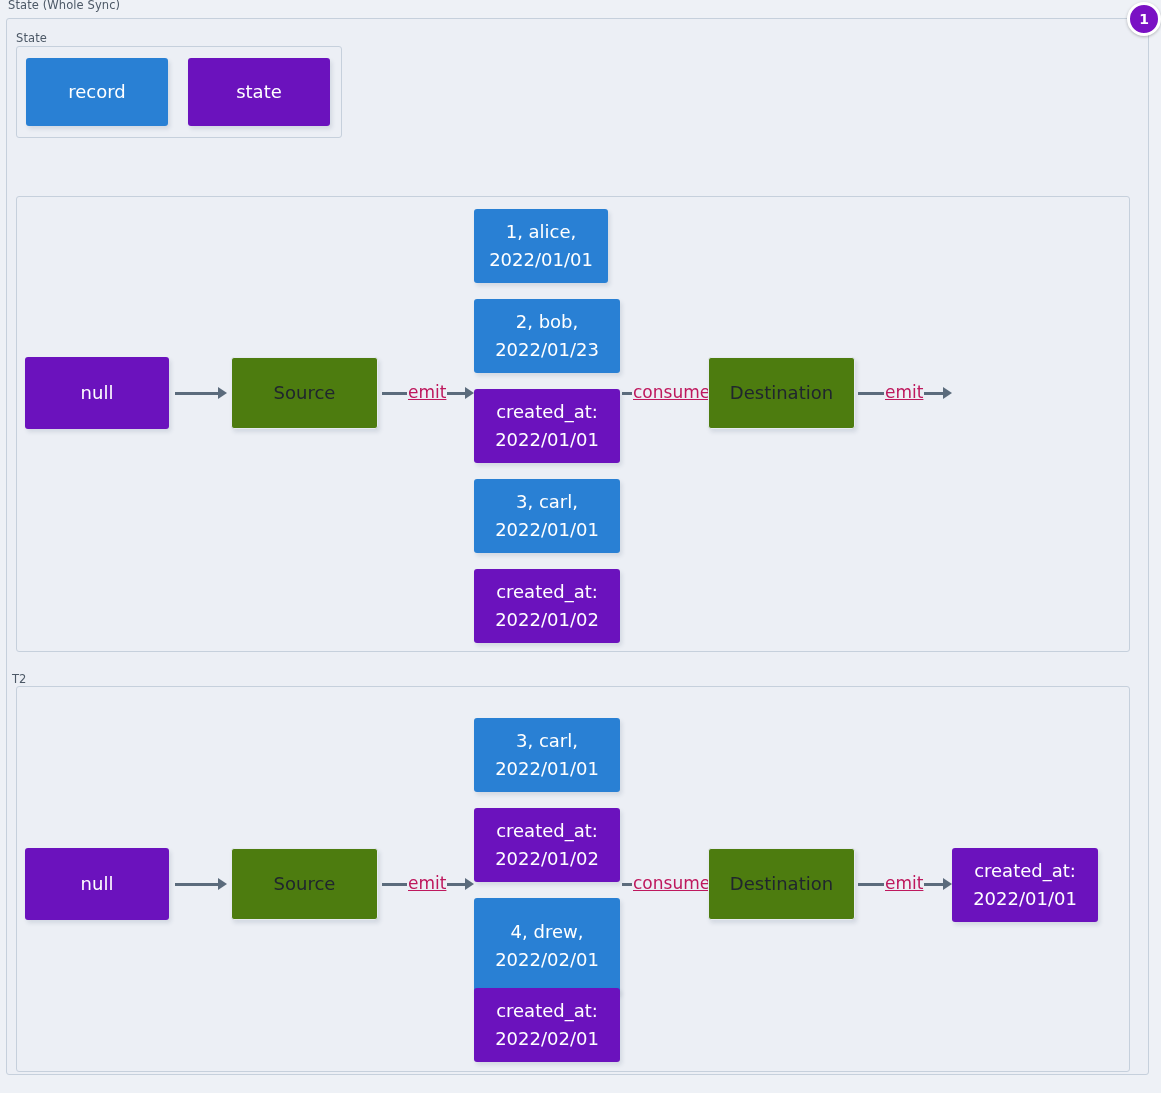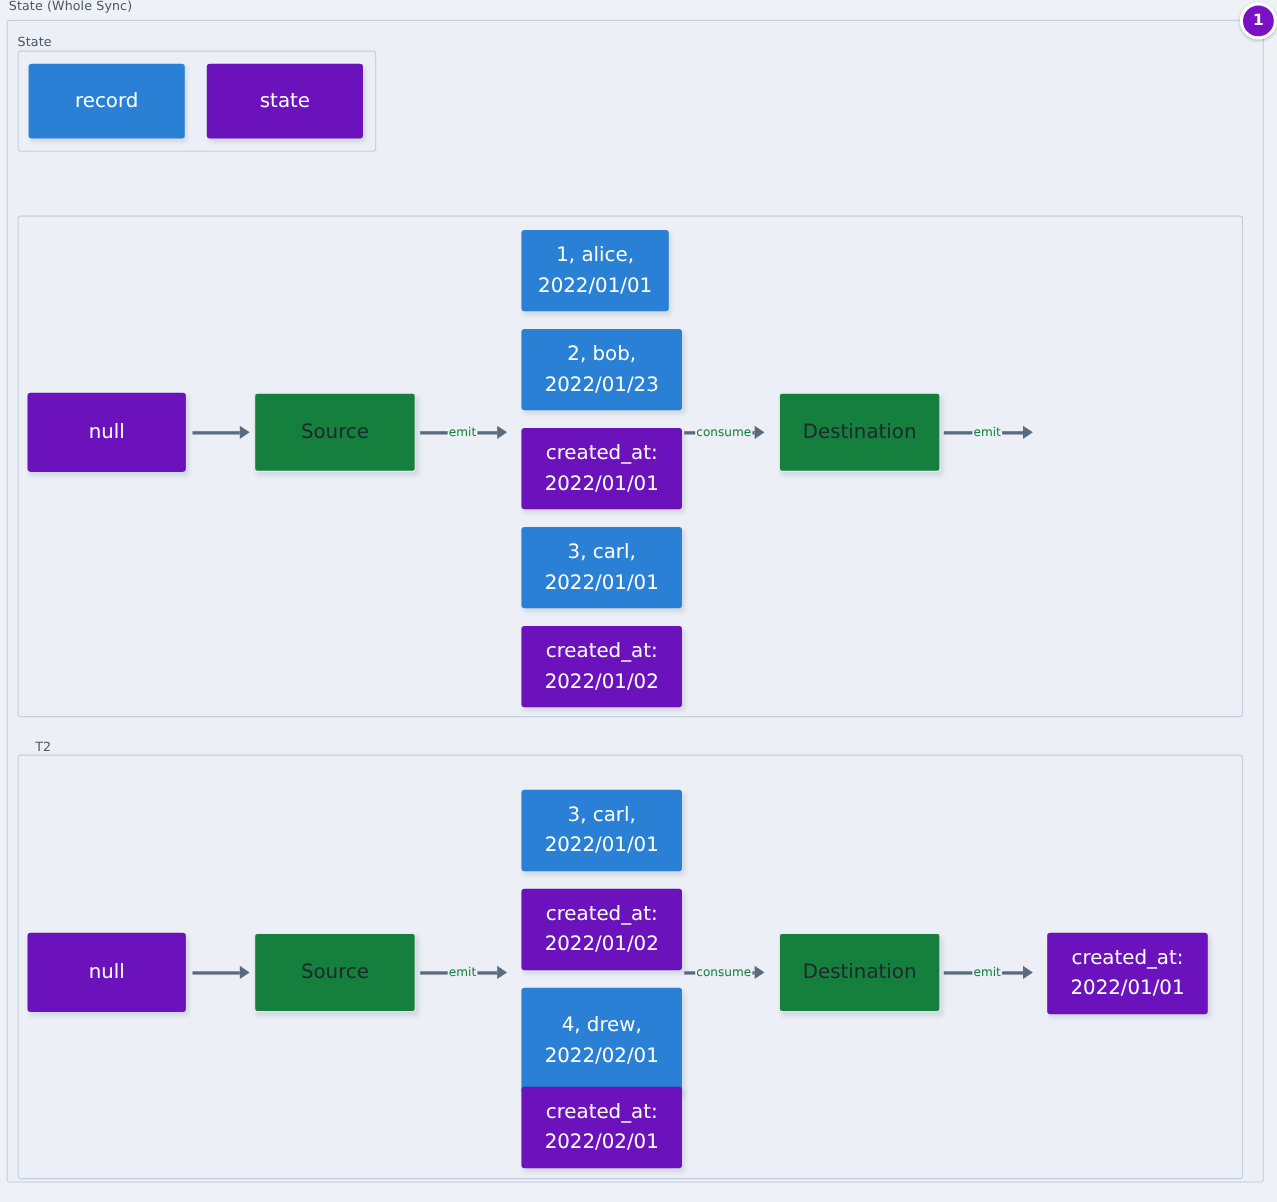--- a/index.html
+++ b/index.html
@@ -73,45 +73,46 @@
   }
   .node.record {
     background: #2980d4;
     color: #ffffff;
   }
   .node.state {
     background: #6b12bd;
     color: #ffffff;
   }
   .node.process {
-    background: #15803d;
+    background: #4d7c0f;
     color: #20262e;
     border: 1px solid #e6eaf0;
   }
 
   
   .conn {
     position: absolute;
     height: 20px;
     display: flex;
     align-items: center;
     color: #5b6b7c;
     font-size: 12.5px;
   }
   .conn .line {
     height: 3px;
     background: #5b6b7c;
     flex: none;
   }
   .conn .label {
     padding: 0 1px;
-    color: #15803d;
-    font-size: 11px;
+    color: #be185d;
+    font-size: 17px;
     line-height: 1;
     transform: translateY(-1px);
+    text-decoration: underline;
   }
   .conn .head {
     width: 0; height: 0;
     border-top: 6px solid transparent;
     border-bottom: 6px solid transparent;
     border-left: 9px solid #5b6b7c;
     flex: none;
   }
 
   
@@ -185,21 +186,21 @@
 
 <div class="node process" style="left:708px; top:357px; width:147px; height:72px;">Destination</div>
 
 <div class="conn" style="left:858px; top:383px; width:90px;">
   <div class="line" style="width:26px;"></div>
   <div class="label">emit</div>
   <div class="line" style="width:19px;"></div>
   <div class="head"></div>
 </div>
 
-<div class="sub-title" style="left:32px; top:672px;text-align:right;">T2</div>
+<div class="sub-title" style="left:12px; top:672px;text-align:right;">T2</div>
 <div class="sub-frame" style="left:16px; top:686px; width:1114px; height:386px;"></div>
 
 <div class="node state" style="left:25px; top:848px; width:144px; height:72px;">null</div>
 
 <div class="conn" style="left:175px; top:874px; width:52px;">
   <div class="line" style="width:43px;"></div>
   <div class="head"></div>
 </div>
 
 <div class="node process" style="left:231px; top:848px; width:147px; height:72px;">Source</div>

